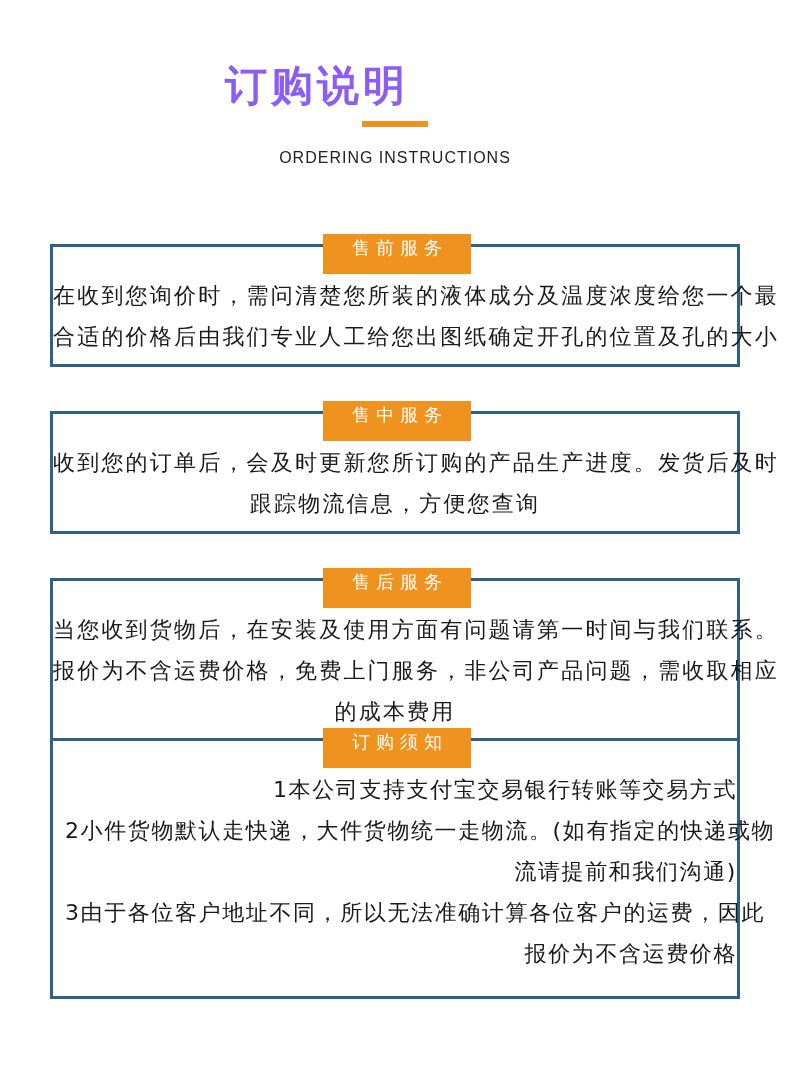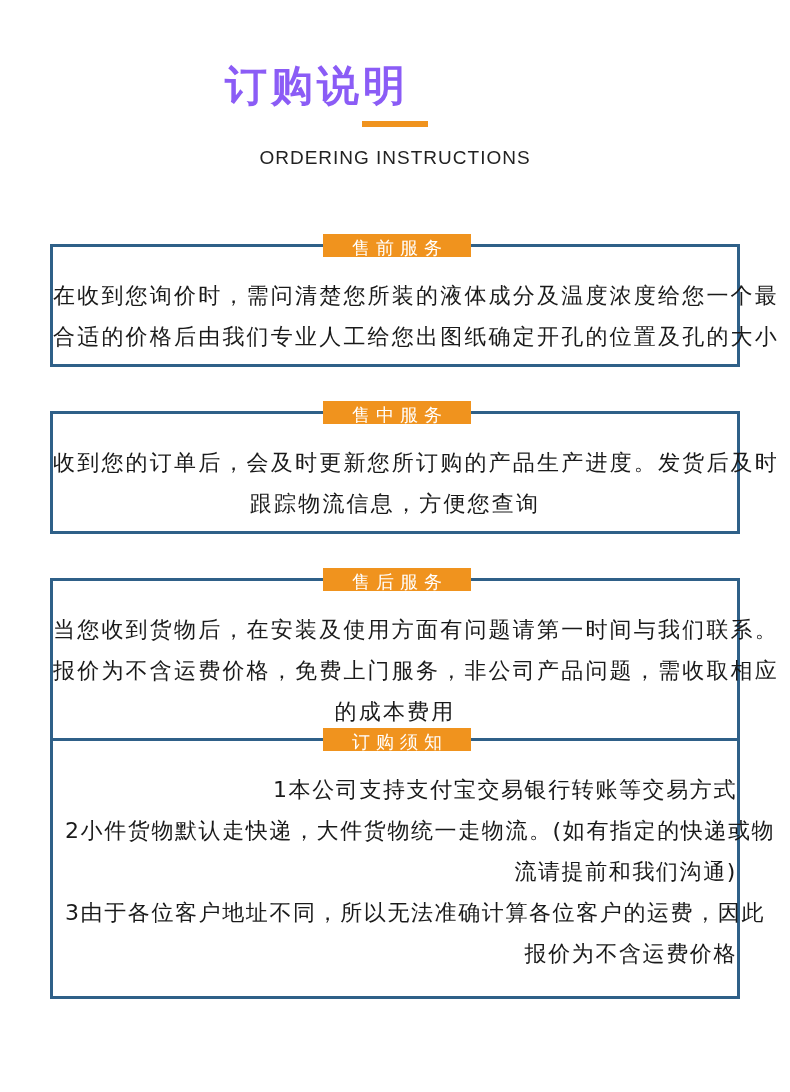--- a/index.html
+++ b/index.html
@@ -8,30 +8,30 @@
 
     .title {
       position: absolute; left: 0; top: 58px; width: 634px; text-align: center;
       font-size: 42px; font-weight: bold; color: #8b5cf6; letter-spacing: 4px; line-height: 56px;
     }
     .title-bar {
       position: absolute; left: 362px; top: 121px; width: 66px; height: 6px; background: #f0931e;
     }
     .subtitle {
       position: absolute; left: 0; top: 145px; width: 790px; text-align: center;
-      font-size: 19px; color: #222; letter-spacing: 1px; line-height: 26px;
+      font-size: 16px; color: #222; letter-spacing: 1px; line-height: 26px;
       font-family: "Liberation Sans", "DejaVu Sans", sans-serif;
     }
 
     .box {
       position: absolute; left: 50px; width: 690px;
       border: 3px solid #2f6088; background: #fff;
     }
     .tab {
-      position: absolute; left: 270px; top: -13px; width: 148px; height: 23px;
+      position: absolute; left: 270px; top: -13px; width: 148px; height: 40px;
       background: #f0931e; color: #fff; text-align: center;
       font-size: 18px; line-height: 28px; letter-spacing: 6px; padding-left: 6px;
     }
     .box-body {
       position: absolute; left: 0; right: 0; top: 28px;
       font-size: 22px; letter-spacing: 2.2px; color: #1a1a1a;
     }
     .line { height: 41px; line-height: 41px; white-space: nowrap; }
     .center .line { text-align: center; }
     .left .line { text-align: right; padding-left: 12px; letter-spacing: 1.6px; }

